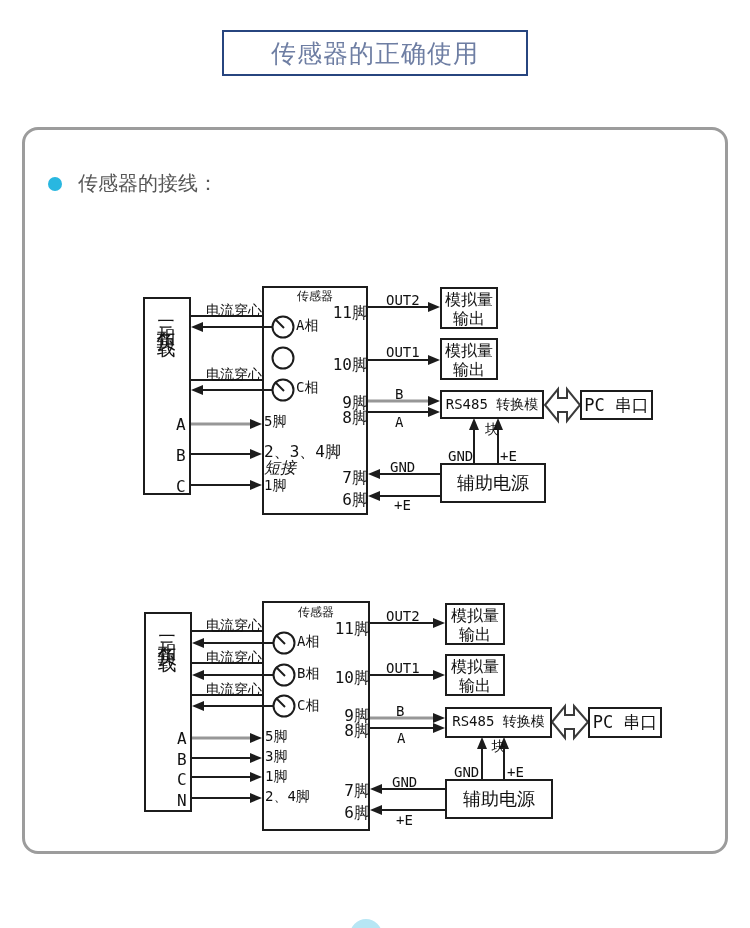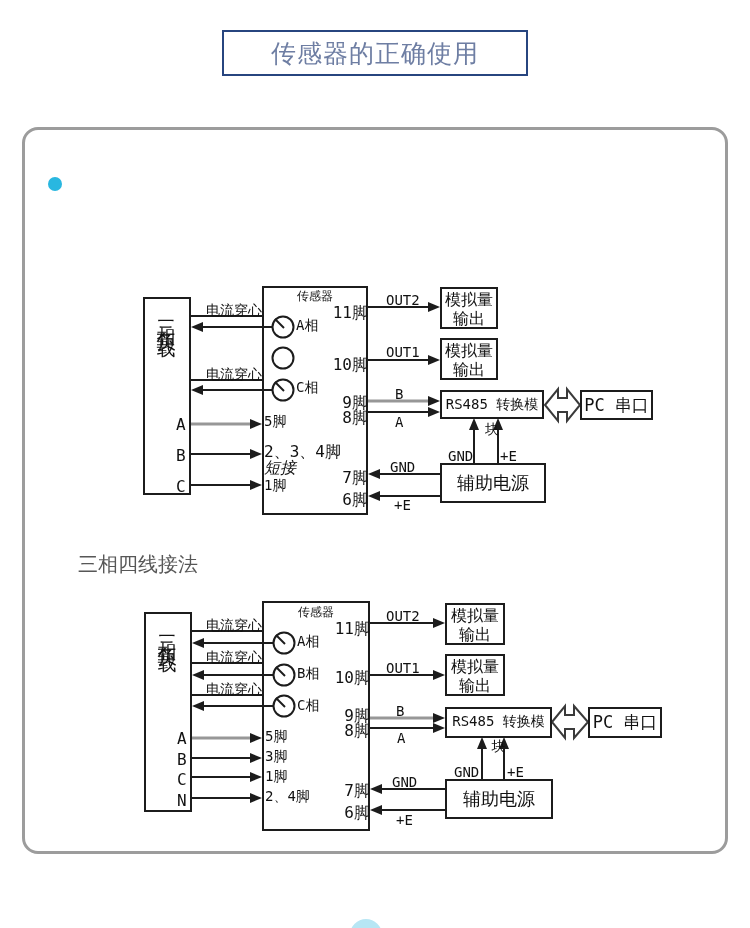--- a/index.html
+++ b/index.html
@@ -40,21 +40,21 @@
 
 <div class="page">
 
   <div class="title-box">
     <span>传感器的正确使用</span>
   </div>
 
   <div class="card"></div>
 
   <div class="bullet"></div>
-  <div class="body-txt" style="top:551px;">三相四线接法</div>
+  <div class="body-txt" style="top:170px;">传感器的接线：</div>
 
   <div class="diagram" style="left:140px;top:283px;height:235px;">
     <svg width="530" height="235">
       <g>
         <line x1="51" y1="33" x2="122" y2="33"></line>
         <line x1="62" y1="44" x2="133" y2="44"></line>
         <polygon points="51,44 63,39 63,49"></polygon>
         <circle cx="143" cy="44" r="10.5"></circle>
         <line x1="135" y1="36" x2="144" y2="45"></line>
       </g>

